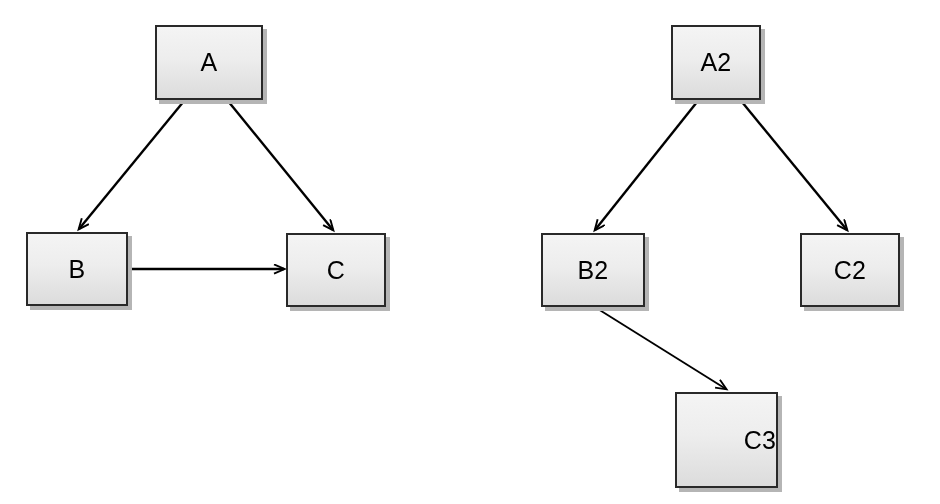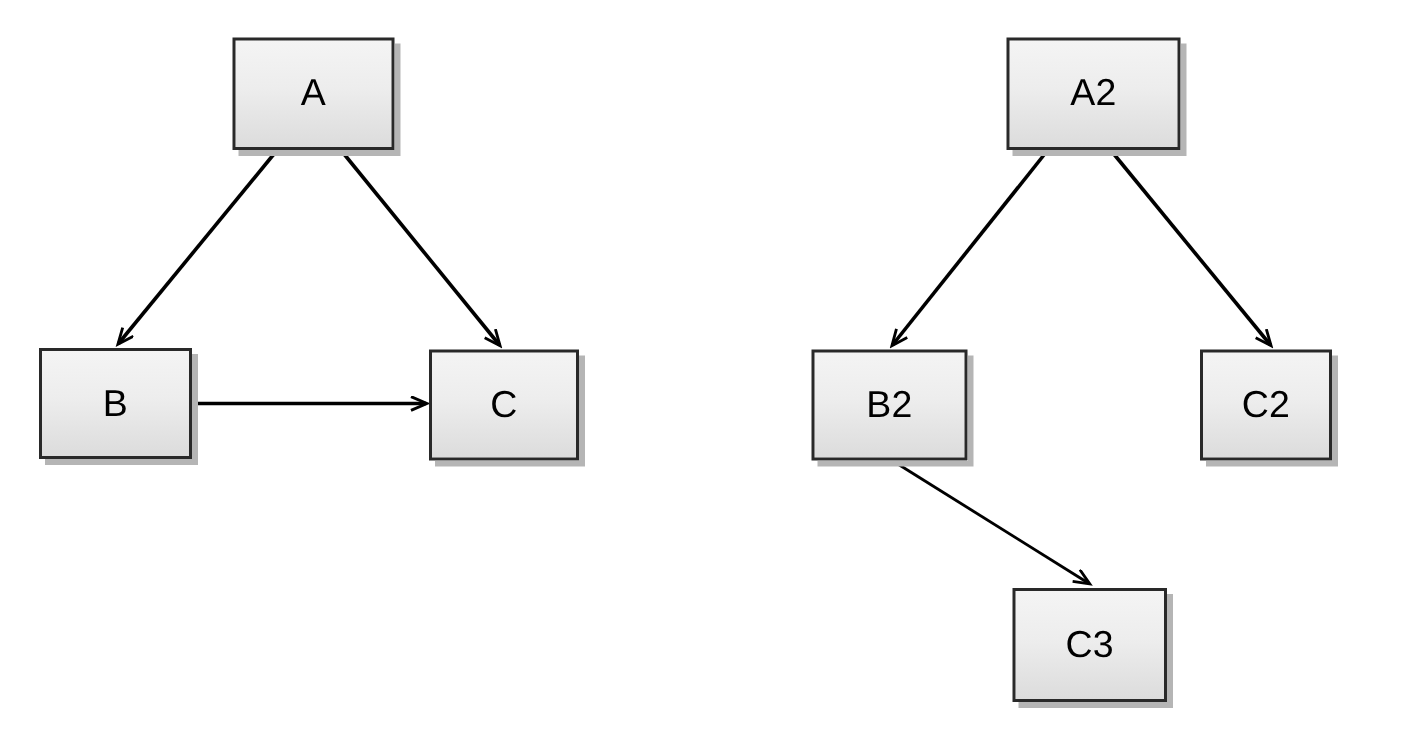--- a/index.html
+++ b/index.html
@@ -70,29 +70,29 @@
   </div>
 
   <div class="node" style="left:26px; top:232px; width:102px; height:74px;">
     <span class="node-label">B</span>
   </div>
 
   <div class="node" style="left:286px; top:233px; width:100px; height:74px;">
     <span class="node-label">C</span>
   </div>
 
-  <div class="node" style="left:671px; top:25px; width:116px; height:75px;">
+  <div class="node" style="left:671px; top:25px; width:90px; height:75px;">
     <span class="node-label">A2</span>
   </div>
 
   <div class="node" style="left:541px; top:233px; width:104px; height:74px;text-align:center;">
     <span class="node-label">B2</span>
   </div>
 
-  <div class="node" style="left:800px; top:233px; width:88px; height:74px;">
+  <div class="node" style="left:800px; top:233px; width:100px; height:74px;">
     <span class="node-label">C2</span>
   </div>
 
-  <div class="node" style="left:675px; top:392px; width:103px; height:76px;">
+  <div class="node" style="left:675px; top:392px; width:103px; height:96px;justify-content:flex-end;">
     <span class="node-label">C3</span>
   </div>
 
 </div>
 
 </body></html>

